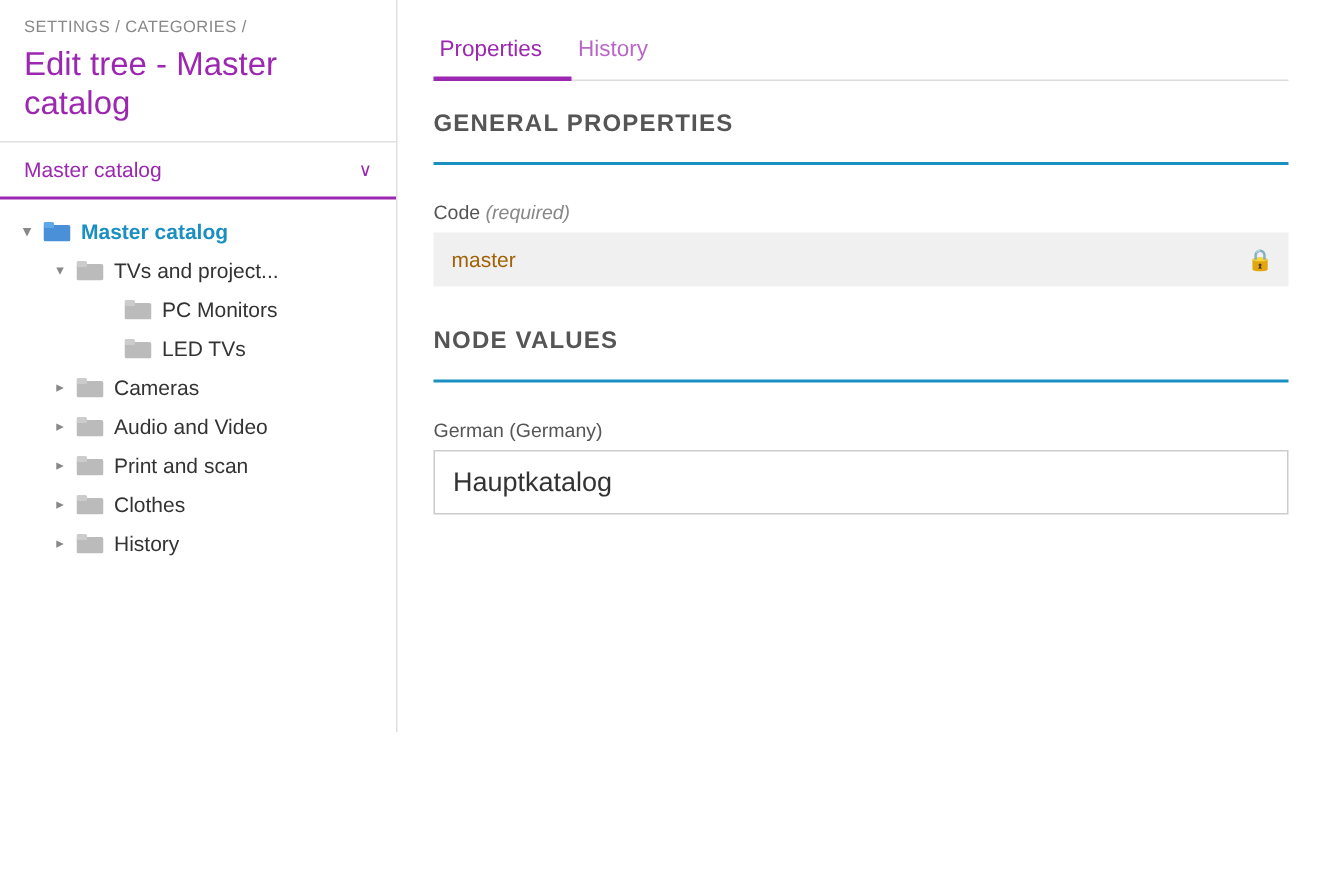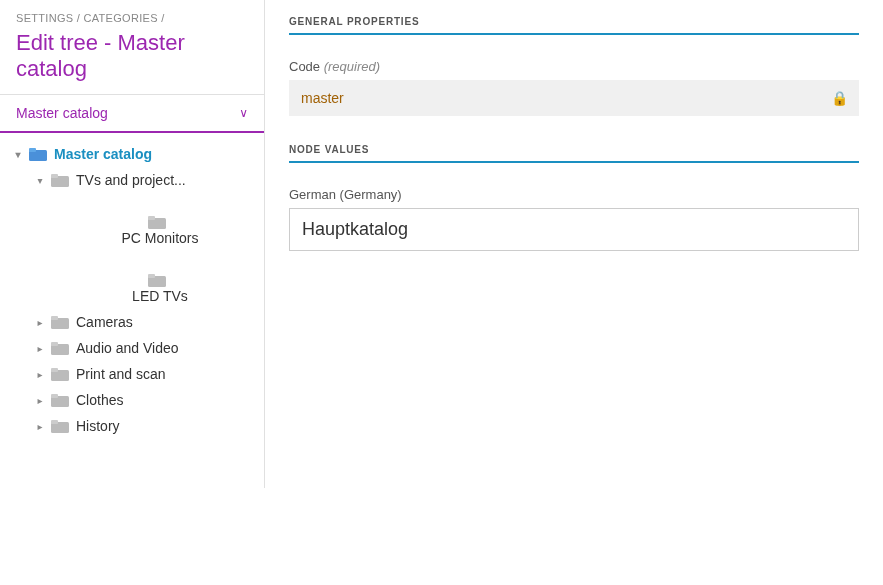--- a/index.html
+++ b/index.html
@@ -69,21 +69,21 @@
       cursor: pointer;
       user-select: none;
       white-space: nowrap;
     }
     .tree-item.active {
       color: #1a8fc1;
       font-weight: 600;
     }
     .tree-item.level-0 { padding-left: 10px; }
     .tree-item.level-1 { padding-left: 32px; }
-    .tree-item.level-2 { padding-left: 64px; flex-direction: column; }
+    .tree-item.level-2 { padding-left: 64px; }
     .tree-expand {
       width: 16px;
       height: 16px;
       display: inline-flex;
       align-items: center;
       justify-content: center;
       margin-right: 2px;
       font-size: 10px;
       color: #888;
     }
@@ -121,26 +121,26 @@
       margin-bottom: -1px;
     }
     .tab.active {
       border-bottom: 3px solid #9c27b0;
     }
     .tab:not(.active) {
       color: #9c27b0;
       opacity: 0.7;
     }
     .section-label {
-      font-size: 10px;
+      font-size: 16px;
       font-weight: 600;
       color: #555;
       letter-spacing: 0.8px;
       margin-bottom: 8px;
-      padding-bottom: 6px;
+      padding-bottom: 16px;
       border-bottom: 2px solid #1a8fc1;
     }
     .field-label {
       font-size: 13px;
       color: #555;
       margin: 24px 0 6px 0;
     }
     .field-label em {
       font-style: italic;
       color: #888;
@@ -286,20 +286,24 @@
     </svg>
           </span>
           <span class="tree-item-label">History</span>
         </div>
       </div>
   </div>
 
   <div class="main">
     <div class="main-inner">
 
+      <div class="tabs">
+        <div class="tab active">Properties</div>
+        <div class="tab">History</div>
+      </div>
 
       <div>
         <div class="section-label">GENERAL PROPERTIES</div>
         <div class="field-label">
           <span>Code</span>&nbsp;<em>(required)</em>
         </div>
         <div class="input-wrapper">
           <input class="input-disabled" type="text" readonly="" value="master" style="">
           <span class="lock-icon">🔒</span>
         </div>

